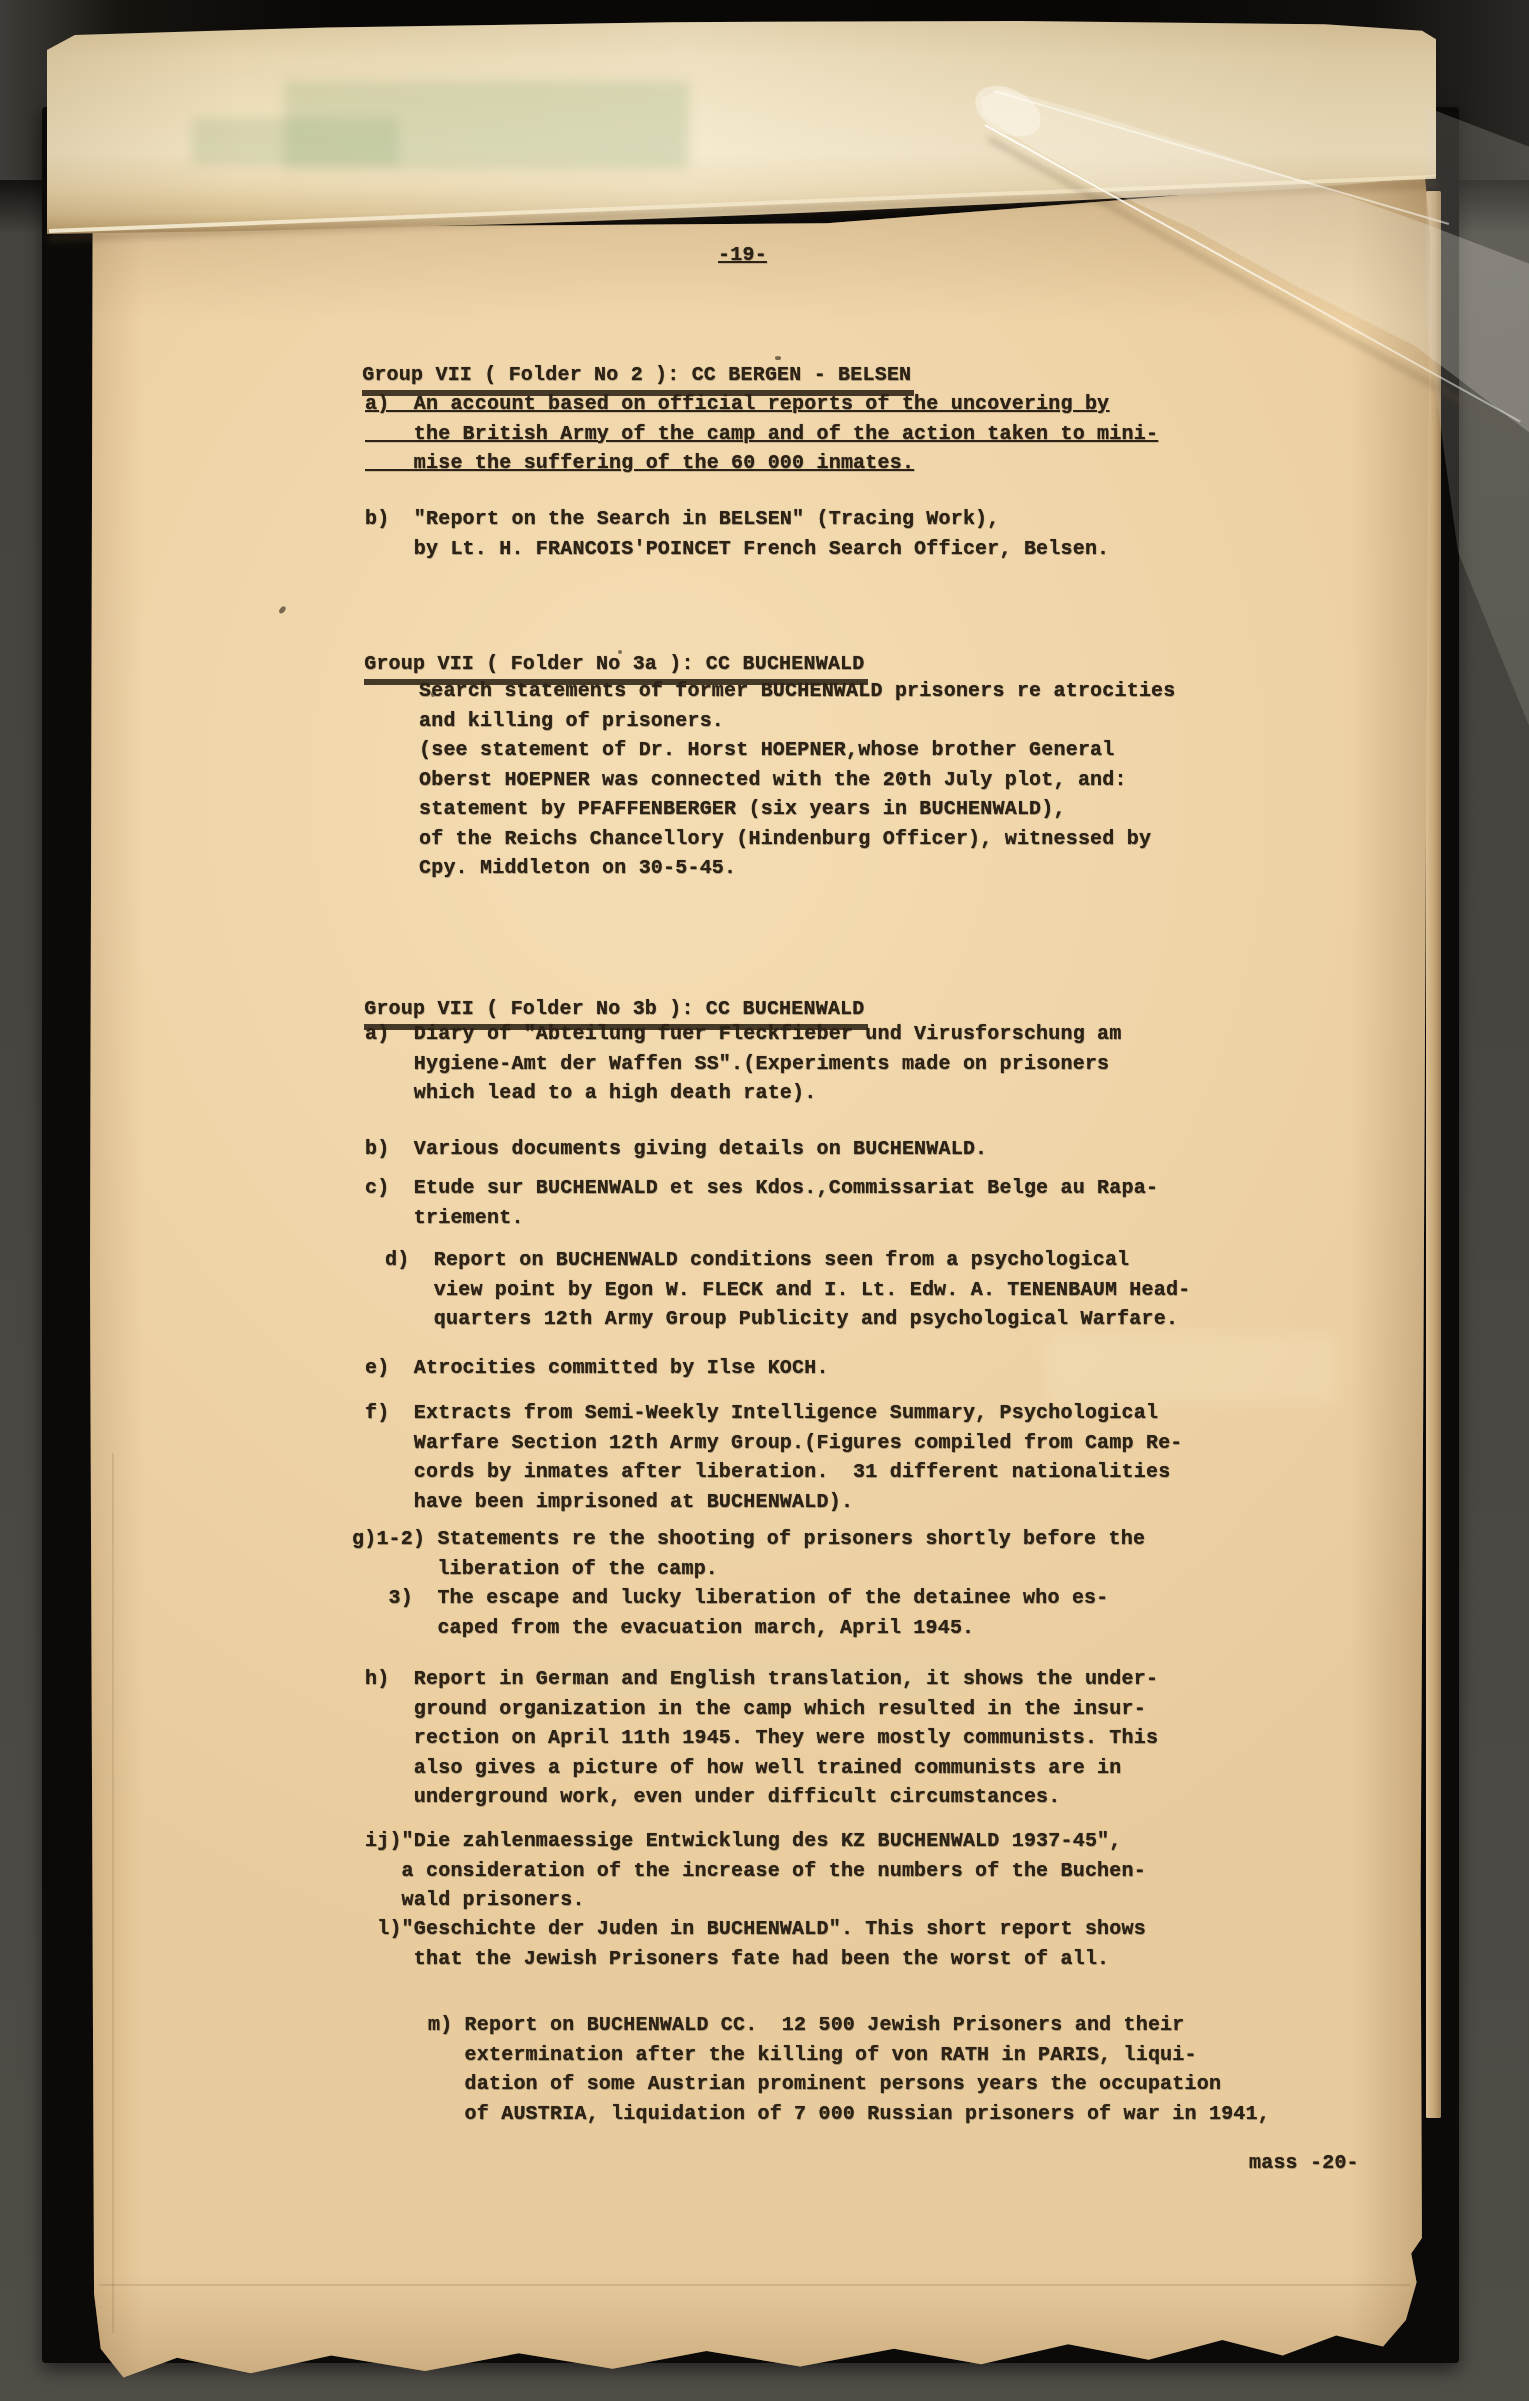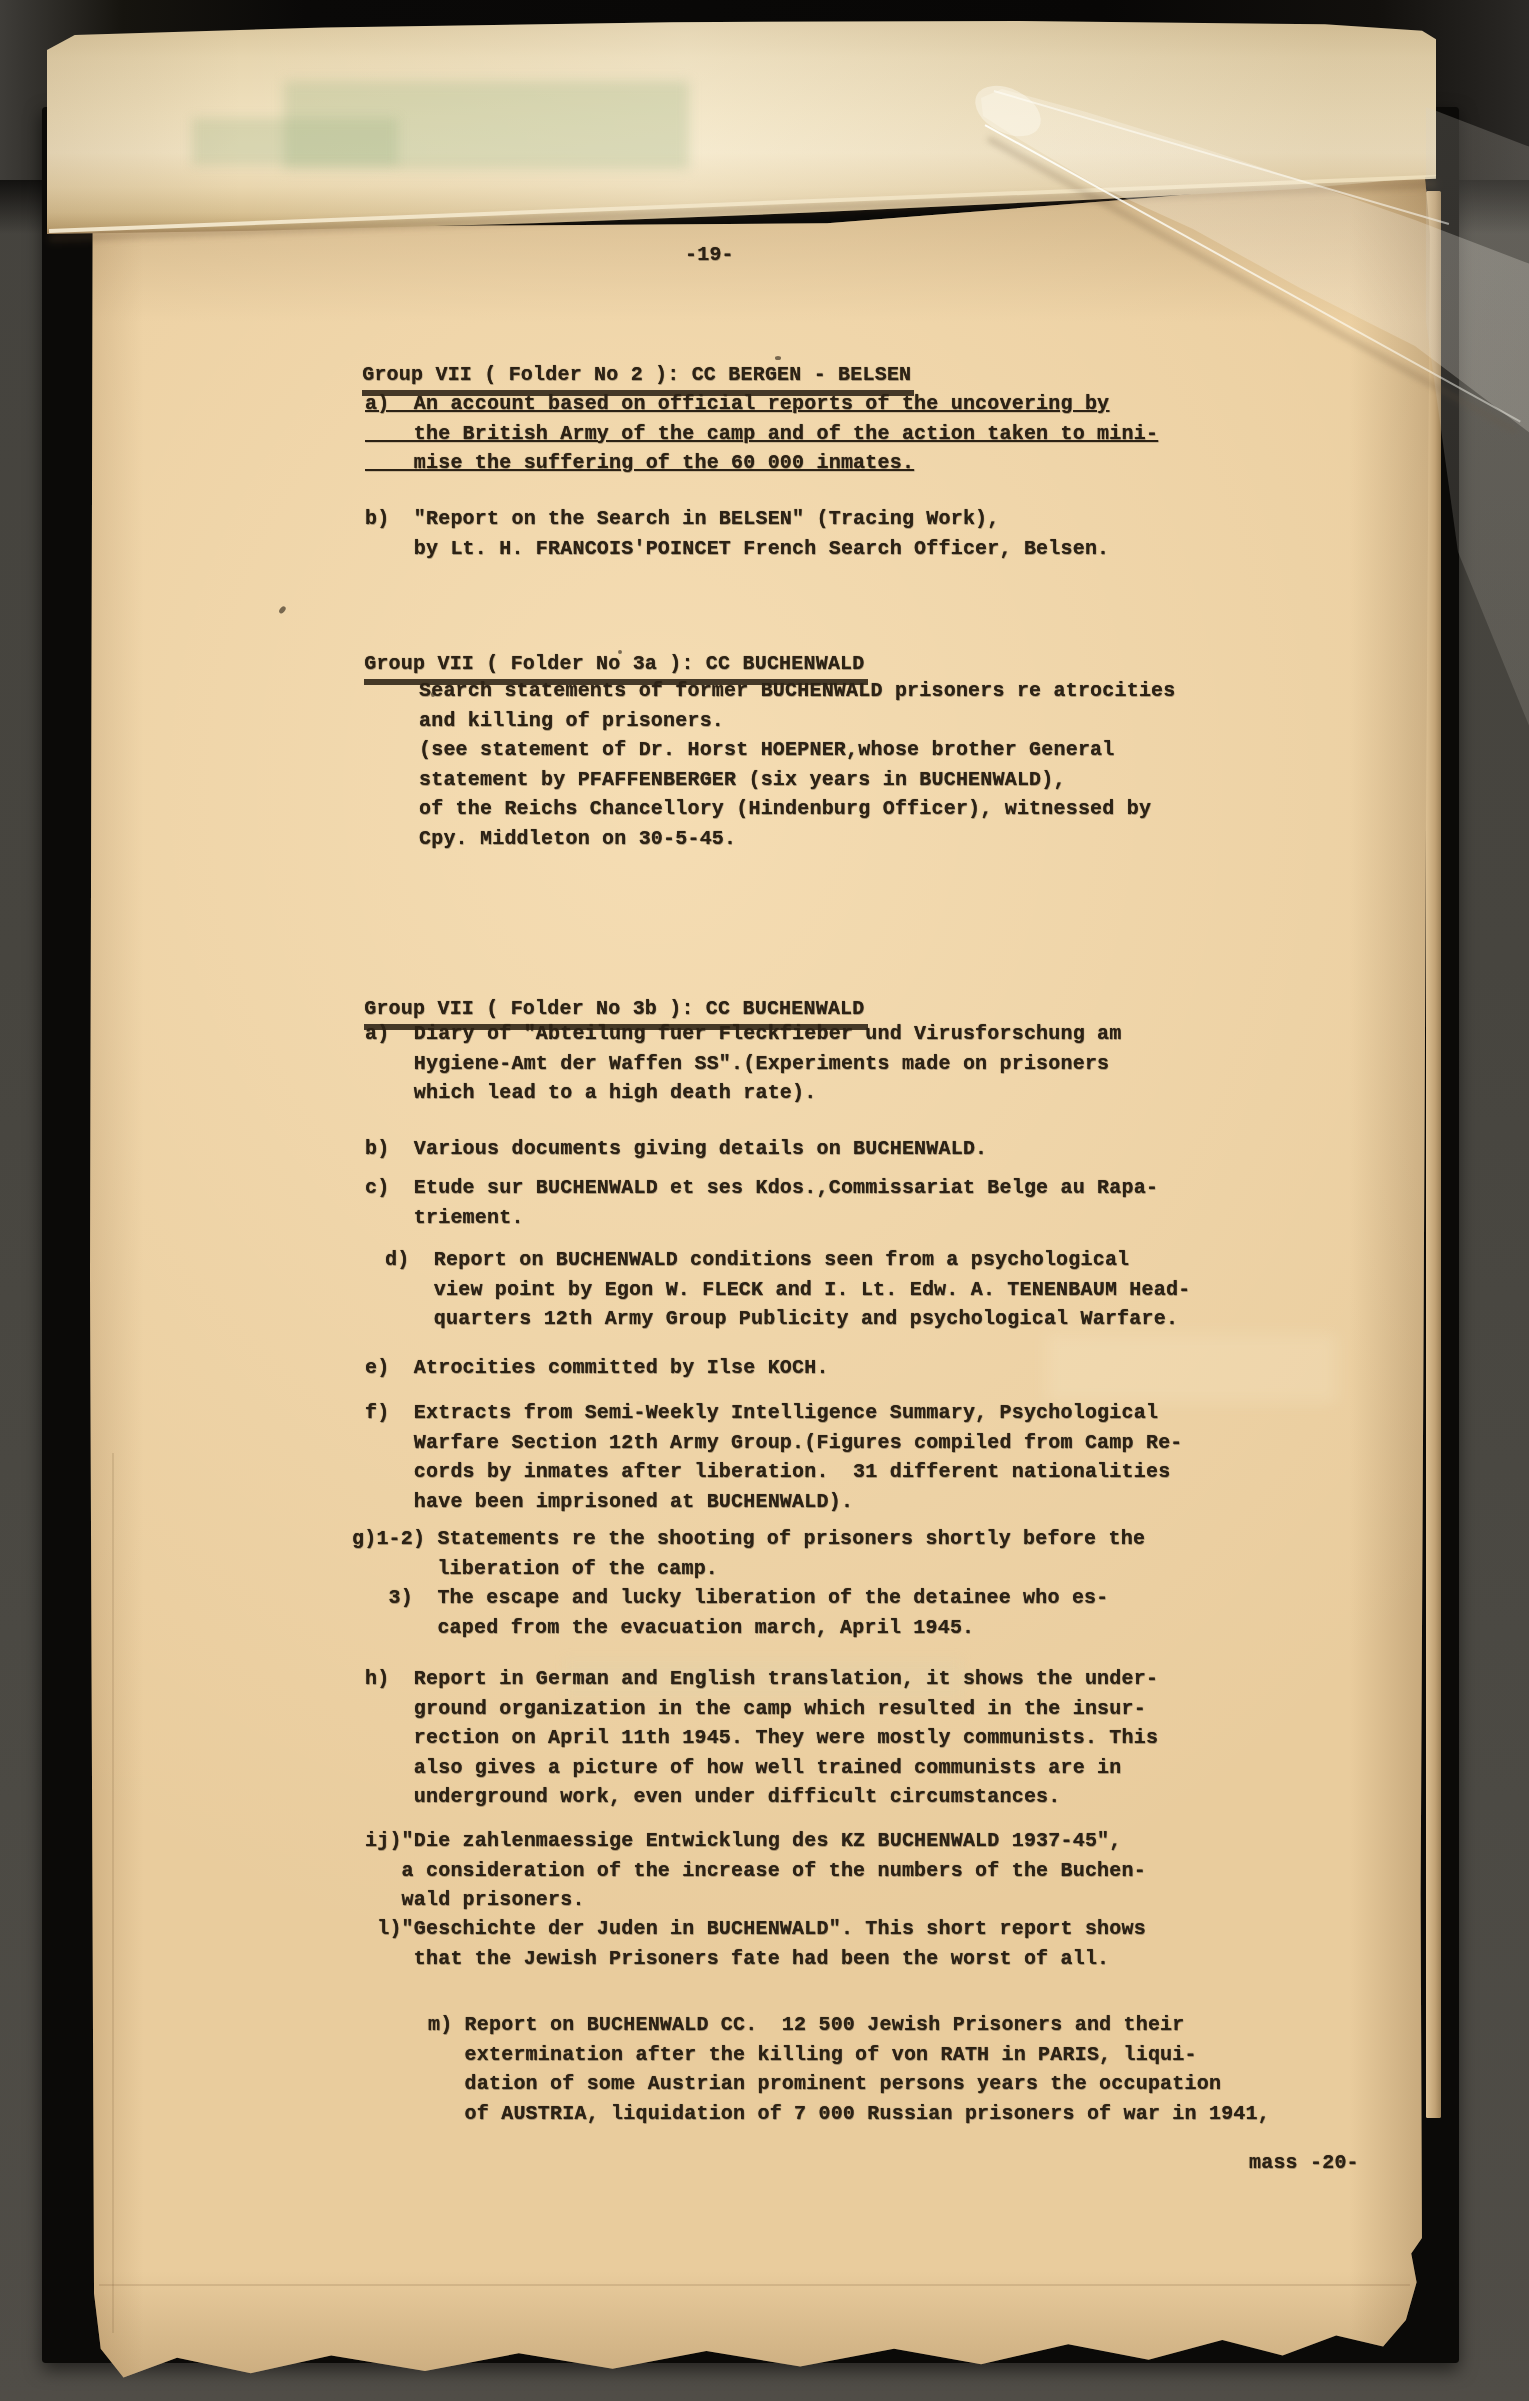--- a/index.html
+++ b/index.html
@@ -98,21 +98,21 @@
   .plastic-far{
     position:absolute;left:0;top:0;width:1530px;height:2401px;pointer-events:none;
     background:linear-gradient(180deg,rgba(215,210,198,0.22),rgba(180,174,164,0.12) 60%,rgba(160,155,146,0.06));
     clip-path:polygon(1426px 107px,1530px 147px,1530px 728px,1458px 552px,1426px 321px);
   }
   
   .content{position:absolute;left:0;top:0;width:1530px;height:2401px;color:#2c2215;}
   .content .abs{position:absolute;}
   .line{height:29.5px;line-height:29.5px;white-space:pre;font-size:20px;font-weight:700;letter-spacing:0.2px;
         text-shadow:0 0 0.9px rgba(44,34,21,0.8),0.5px 0.6px 0 rgba(44,34,21,0.30);}
-  .page-number{width:115px;}
+  .page-number{width:115px;text-align:center;text-decoration:underline;}
   .heading-text{display:inline-block;border-bottom:6.1px solid rgba(44,34,21,0.88);padding:0 3.1px 0.8px 0;}
 </style>
 </head>
 <body>
 
 <div class="canvas">
 
   <div class="bg-top"></div>
   <div class="bg-top-fade"></div>
 
@@ -154,20 +154,21 @@
         <div class="line">    by Lt. H. FRANCOIS'POINCET French Search Officer, Belsen.</div>
       </div>
 
     <div class="abs line" style="left:291px;top:619px;">
       <span class="heading-text">Group VII ( Folder No 3a ): CC BUCHENWALD</span>
     </div>
     <div class="abs" style="left:419px;top:676px;">
         <div class="line">Search statements of former BUCHENWALD prisoners re atrocities</div>
         <div class="line">and killing of prisoners.</div>
         <div class="line">(see statement of Dr. Horst HOEPNER,whose brother General</div>
+        <div class="line">Oberst HOEPNER was connected with the 20th July plot, and:</div>
         <div class="line">statement by PFAFFENBERGER (six years in BUCHENWALD),</div>
         <div class="line">of the Reichs Chancellory (Hindenburg Officer), witnessed by</div>
         <div class="line">Cpy. Middleton on 30-5-45.</div>
       </div>
 
     <div class="abs line" style="left:291px;top:964px;">
       <span class="heading-text">Group VII ( Folder No 3b ): CC BUCHENWALD</span>
     </div>
     <div class="abs" style="left:365px;top:1019px;">
         <div class="line">a)  Diary of "Abteilung fuer Fleckfieber und Virusforschung am</div>

